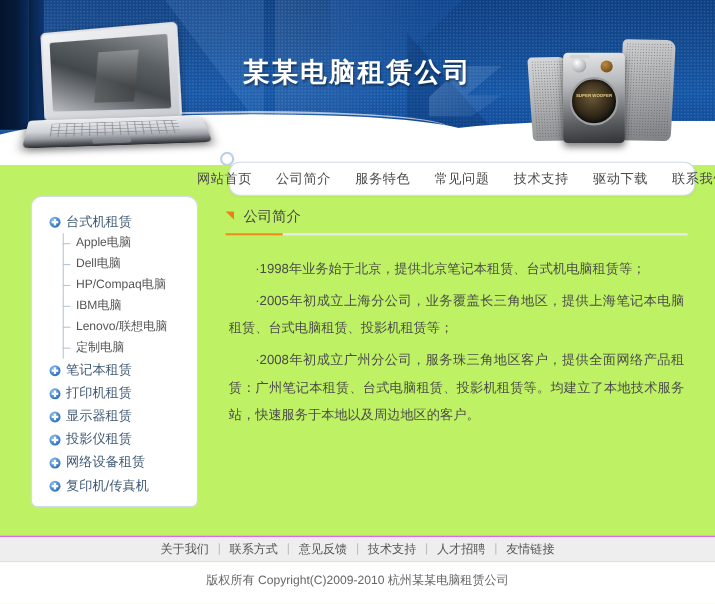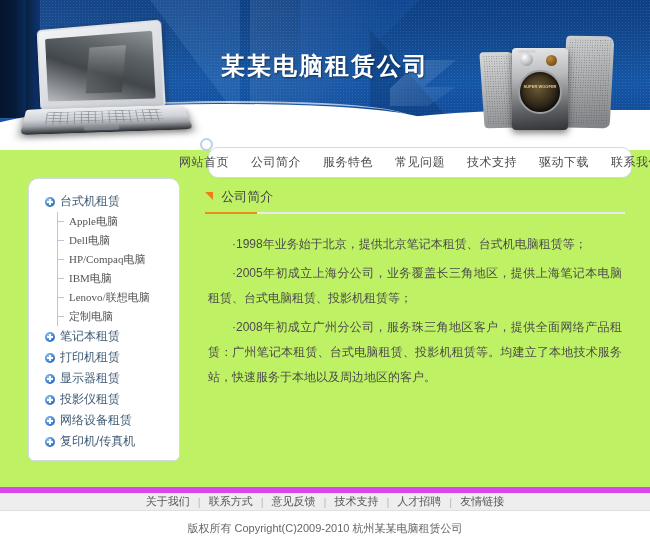--- a/index.html
+++ b/index.html
@@ -226,21 +226,21 @@
   .sb-plus:before, .sb-plus:after {
     content:""; position:absolute; background:#fff;
   }
   .sb-plus:before { left:2px; top:4.5px; width:6px; height:1.5px; }
   .sb-plus:after  { left:4.2px; top:2.3px; width:1.5px; height:6px; }
 
   .sb-sublist { padding-left:28px; }
   .sb-subitem {
     display:block; position:relative; height:19px; line-height:19px;
     font-size:11px; color:#555; text-decoration:none; padding-left:12px;
-    font-family:Liberation Serif, serif;
+    font-family:Liberation Sans, sans-serif;
   }
   .sb-subitem:before {
     content:""; position:absolute; left:0; top:0; width:1px; height:19px; background:#b9c6d4;
   }
   .sb-subitem:after {
     content:""; position:absolute; left:0; top:9px; width:7px; height:1px; background:#b9c6d4;
   }
 
   
   .content { position:absolute; left:205px; top:188px; width:420px; }
@@ -260,21 +260,21 @@
   .ct-body { padding:18px 3px 0 3px; }
   .ct-p {
     font-size:12px; line-height:25px; color:#4b4b4b; text-indent:24px;
     margin-bottom:4px; text-align:justify;
   }
   .ct-p.sub { text-indent:24px; }
 
   
   .foot-links {
     position:absolute; left:0; top:487px; width:650px; height:24px;
-    background:#eeeeee; border-top:6px solid #d946ef; border-bottom:1px solid #e0e0e0;
+    background:#eeeeee; border-top:1px solid #d946ef; border-bottom:1px solid #e0e0e0;
     display:flex; align-items:center; justify-content:center;
   }
   .fl-item { font-size:11px; color:#555; text-decoration:none; padding:0 8px; }
   .fl-sep { color:#bbb; font-size:11px; }
   .foot-copy {
     position:absolute; left:0; top:511px; width:650px; height:38px;
     background:#ffffff;
     text-align:center; font-size:11px; color:#666; line-height:34px;
   }
 </style>

